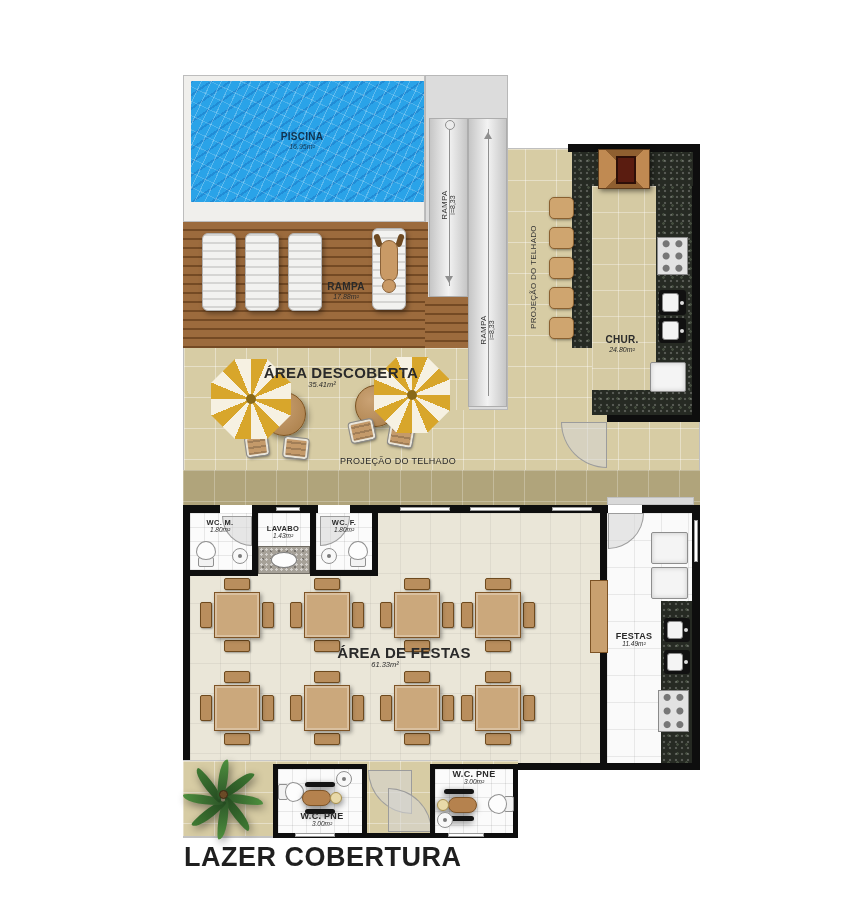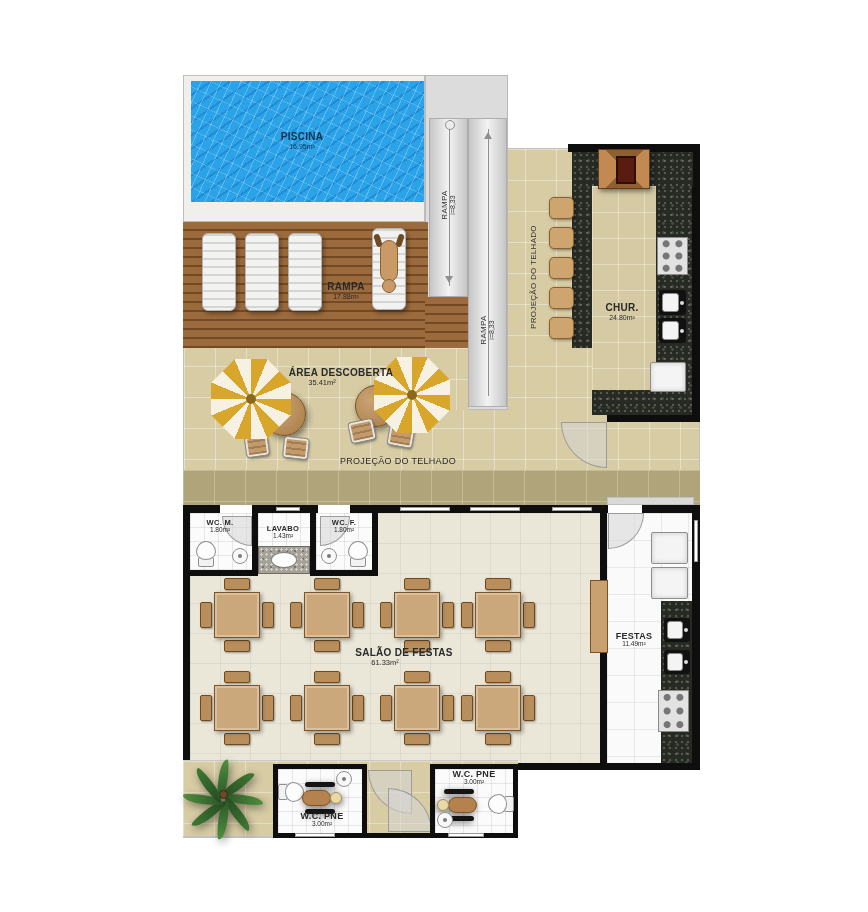--- a/index.html
+++ b/index.html
@@ -193,22 +193,22 @@
     border-radius:50%; background:#6b4a26; border:1px solid #3d2a14; }
 
   .sunbody { position:absolute; background:#c99a66; border:1px solid #8a6239; border-radius:9px; }
   .sunhead { position:absolute; border-radius:50%; background:#c99a66; border:1px solid #8a6239; }
   .sunarm  { position:absolute; width:6px; height:13px; background:#6e4a22; border-radius:3px; }
 
   
   .rlabel { position:absolute; transform: translate(-50%,-50%); text-align:center;
     color:#2a2a2a; white-space:nowrap; line-height:1.05; z-index:40; }
   .rlabel .nm { display:block; font-weight:bold; letter-spacing:.3px; }
-  .rlabel .ar { display:block; font-weight:normal; }
-  .lb-lg .nm { font-size:10px;margin-left:38px; } .lb-lg .ar { font-size:7.5px; }
+  .rlabel .ar { display:block; font-weight:normal;font-style:italic; }
+  .lb-lg .nm { font-size:15px;margin-left:38px; } .lb-lg .ar { font-size:7.5px; }
   .lb-md .nm { font-size:10px;text-align:center; }  .lb-md .ar { font-size:7px; }
   .lb-sm .nm { font-size:9px; }   .lb-sm .ar { font-size:6.5px; }
   .lb-xs .nm { font-size:7.5px; } .lb-xs .ar { font-size:6.5px; }
   .vlabel { position:absolute; transform: translate(-50%,-50%) rotate(-90deg);
     text-align:center; white-space:nowrap; color:#333; z-index:40; }
   .vlabel .nm { font-weight:normal; font-size:8px; letter-spacing:.3px; }
   .ramp-lb { font-size:7.5px; color:#333; }
   .ramp-lb .nm { display:block; font-weight:normal; }
   .ramp-lb .ar { display:block; font-size:7px; }
   .plan-title { position:absolute; left:184px; top:842px; font-size:27px; font-weight:bold;
@@ -274,21 +274,21 @@
   <div class="grill" style="left:598px;top:149px;width:52px;height:40px;"></div>
   <div class="cooktop" style="left:657px;top:237px;width:31px;height:38px;"></div>
   <div class="basin" style="left:659px;top:290px;width:27px;height:25px;"></div>
   <div class="basin" style="left:659px;top:318px;width:27px;height:25px;"></div>
   <div class="fridge" style="left:650px;top:362px;width:36px;height:30px;"></div>
   <div class="abs stool" style="left:549px;top:197px;width:25px;height:22px;"></div>
   <div class="abs stool" style="left:549px;top:227px;width:25px;height:22px;"></div>
   <div class="abs stool" style="left:549px;top:257px;width:25px;height:22px;"></div>
   <div class="abs stool" style="left:549px;top:287px;width:25px;height:22px;"></div>
   <div class="abs stool" style="left:549px;top:317px;width:25px;height:22px;"></div>
-  <div class="rlabel lb-md" style="left:622px;top:312px;">
+  <div class="rlabel lb-md" style="left:622px;top:344px;">
     <span class="nm">CHUR.</span>
     <span class="ar">24.80m²</span>
   </div>
   <div class="vlabel" style="left:531px;top:277px;">
     <span class="nm">PROJEÇÃO DO TELHADO</span>
   </div>
 
   <div class="abs rtable" style="left:262px;top:392px;width:44px;height:44px;"></div>
   <div class="abs schair" style="left:246px;top:436px;width:22px;height:20px;transform:rotate(-8deg);"></div>
   <div class="abs schair" style="left:284px;top:438px;width:24px;height:20px;transform:rotate(6deg);"></div>
@@ -405,21 +405,21 @@
     <div class="ptable"></div>
   </div>
   <div class="tgroup" style="left:461px;top:671px;">
     <div class="pchair ct"></div>
       <div class="pchair cb"></div>
     <div class="pchair cl"></div>
       <div class="pchair cr"></div>
     <div class="ptable"></div>
   </div>
   <div class="rlabel lb-lg" style="left:385px;top:657px;">
-    <span class="nm">SALÃO DE FESTAS</span>
+    <span class="nm">ÁREA DE FESTAS</span>
     <span class="ar">61.33m²</span>
   </div>
 
   <div class="fridge" style="left:651px;top:532px;width:37px;height:32px;"></div>
   <div class="fridge" style="left:651px;top:567px;width:37px;height:32px;"></div>
   <div class="abs granite" style="left:661px;top:601px;width:31px;height:162px;"></div>
   <div class="basin" style="left:664px;top:618px;width:26px;height:24px;"></div>
   <div class="basin" style="left:664px;top:650px;width:26px;height:24px;"></div>
   <div class="cooktop" style="left:658px;top:690px;width:31px;height:42px;"></div>
   <div class="rlabel lb-sm" style="left:634px;top:640px;">
@@ -476,14 +476,15 @@
     <div class="bd"></div>
       <div class="hd"></div>
   </div>
   <div class="toilet" style="left:491px;top:791px;width:20px;height:26px;transform:rotate(90deg);"></div>
   <div class="sinkc" style="left:437px;top:812px;width:16px;height:16px;"></div>
   <div class="rlabel lb-sm" style="left:474px;top:778px;">
     <span class="nm">W.C. PNE</span>
     <span class="ar">3.00m²</span>
   </div>
 
+  <div class="plan-title">LAZER COBERTURA</div>
 
 </div>
 
 </body></html>

